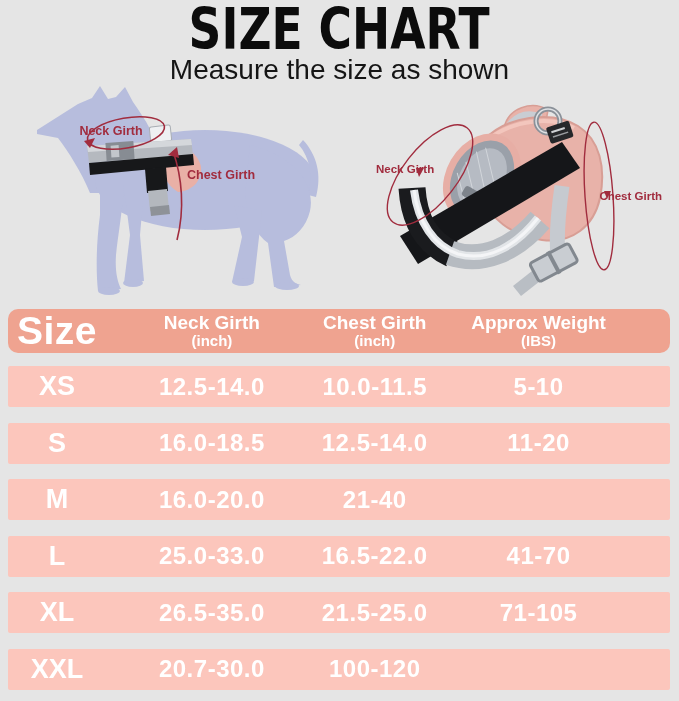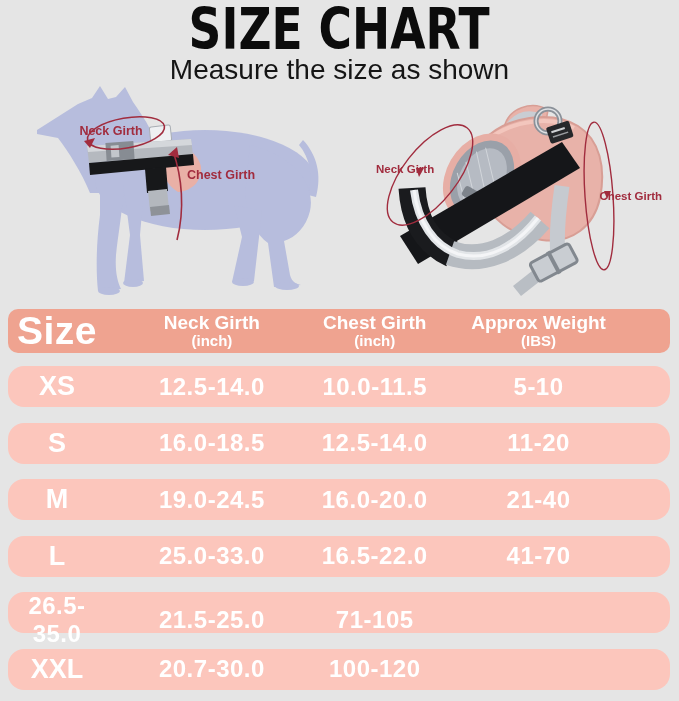--- a/index.html
+++ b/index.html
@@ -25,21 +25,21 @@
   
   .size-table { position:absolute; top:309px; left:8px; width:662px; }
   .grid-row {
     display:grid; grid-template-columns:14.8% 32% 17.2% 32.3% auto;
     align-items:center; color:#ffffff;
   }
   .thead {
     height:44px; border-radius:10px; background:#efa390; margin-bottom:13px;
   }
   .trow {
-    height:41px; border-radius:16px; background:#fcc6bc;
+    height:41px; border-radius:2px; background:#fcc6bc;
   }
   .trow + .trow { margin-top:15.6px; }
   .cell { text-align:center; }
   .h-size { font-size:39px; font-weight:bold; letter-spacing:0.5px; }
   .h-col  { display:flex; flex-direction:column; justify-content:center; }
   .h-main { font-size:19px; font-weight:bold; line-height:20px; }
   .h-sub  { font-size:15px; font-weight:700; line-height:16px; }
   .c-size { font-size:27px; font-weight:bold; }
   .c-val  { font-size:24px; font-weight:bold; letter-spacing:0.5px; }
 </style>
@@ -176,33 +176,33 @@
     </div>
     <div class="grid-row trow">
       <div class="cell c-size">S</div>
       <div class="cell c-val">16.0-18.5</div>
       <div class="cell c-val">12.5-14.0</div>
       <div class="cell c-val">11-20</div>
       <div class="cell"></div>
     </div>
     <div class="grid-row trow">
       <div class="cell c-size">M</div>
-      <div class="cell c-val">19.0-24.5</div>
       <div class="cell c-val">16.0-20.0</div>
       <div class="cell c-val">21-40</div>
       <div class="cell"></div>
     </div>
     <div class="grid-row trow">
       <div class="cell c-size">L</div>
       <div class="cell c-val">25.0-33.0</div>
       <div class="cell c-val">16.5-22.0</div>
       <div class="cell c-val">41-70</div>
       <div class="cell"></div>
     </div>
     <div class="grid-row trow">
+      <div class="cell c-size">XL</div>
       <div class="cell c-val">26.5-35.0</div>
       <div class="cell c-val">21.5-25.0</div>
       <div class="cell c-val">71-105</div>
       <div class="cell"></div>
     </div>
     <div class="grid-row trow">
       <div class="cell c-size">XXL</div>
       <div class="cell c-val">20.7-30.0</div>
       <div class="cell c-val">100-120</div>
       <div class="cell"></div>

